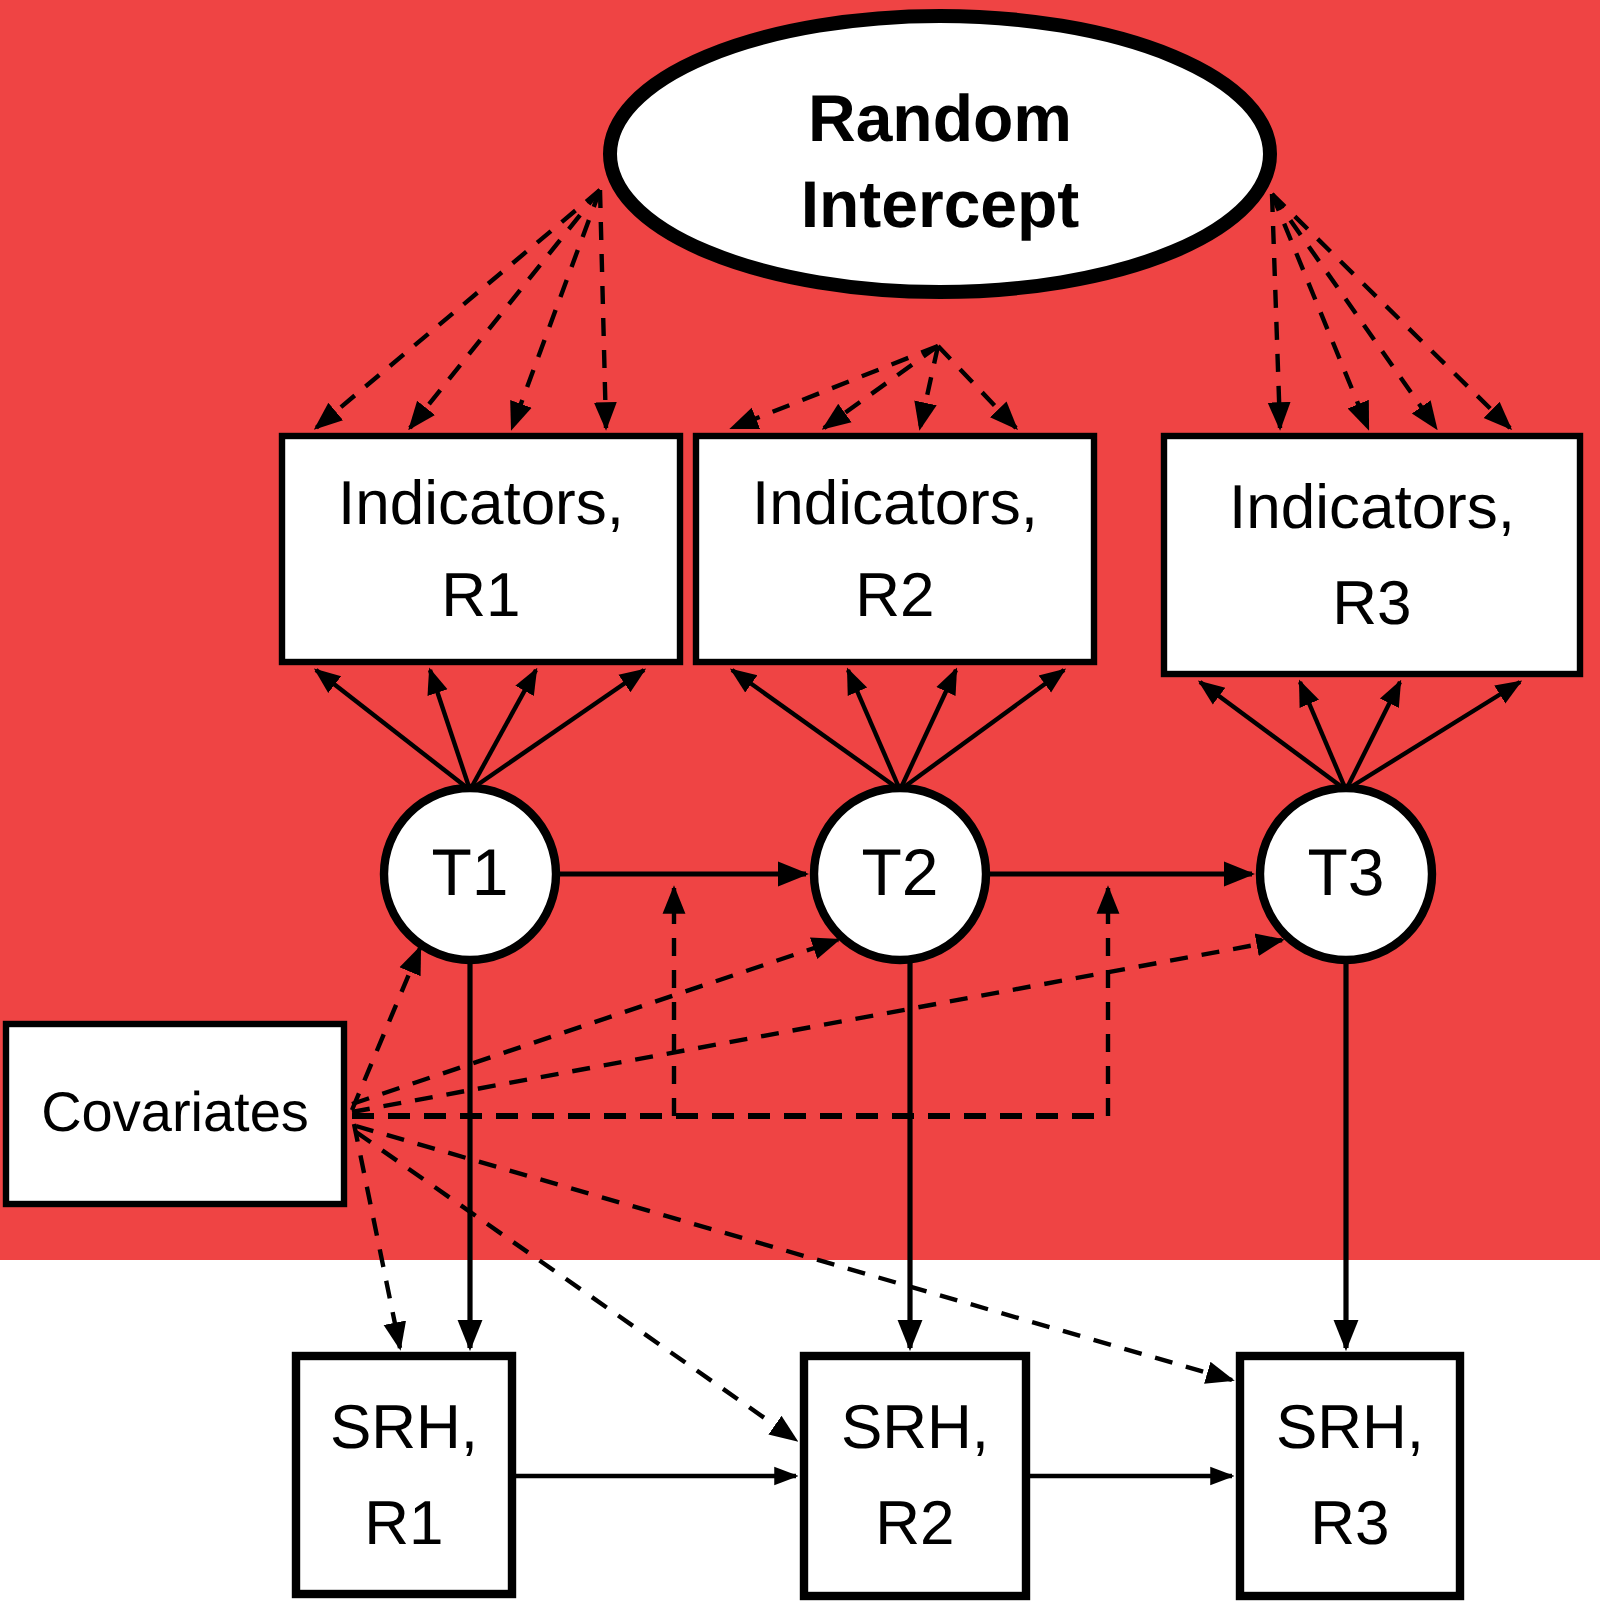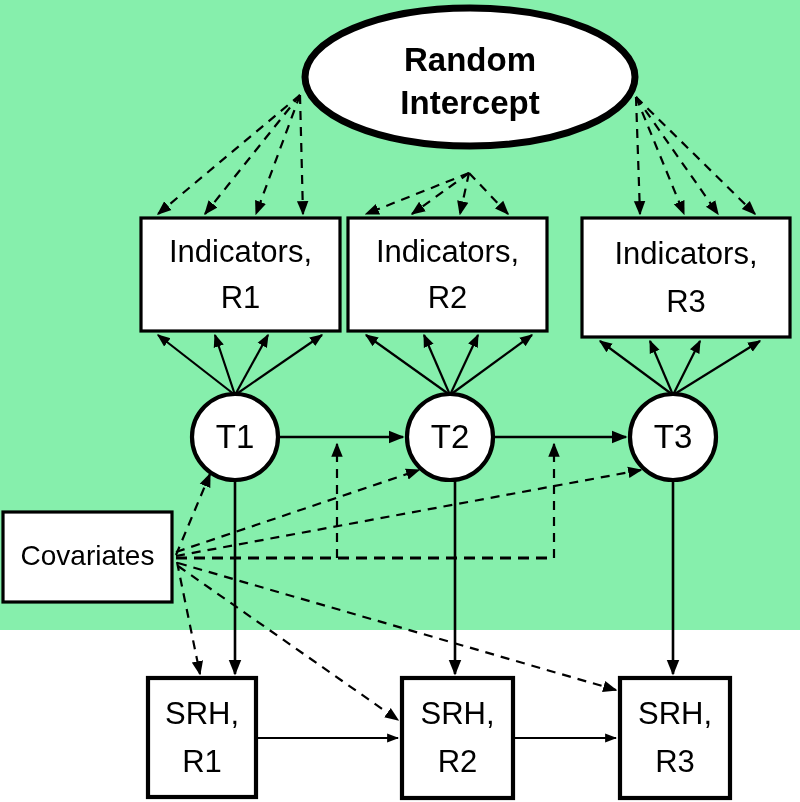--- a/index.html
+++ b/index.html
@@ -11,21 +11,21 @@
   body {
     font-family: "Liberation Sans", sans-serif;
     width: 800px;
     height: 802px;
     overflow: hidden;
   }
   #diagram-root {
     position: relative;
     width: 800px;
     height: 630px;
-    background: #86efac;
+    background: #ef4444;
   }
   svg#sem-canvas {
     display: block;
     width: 800px;
     height: 802px;
   }
   .node-shape {
     fill: #ffffff;
     stroke: #000000;
   }

